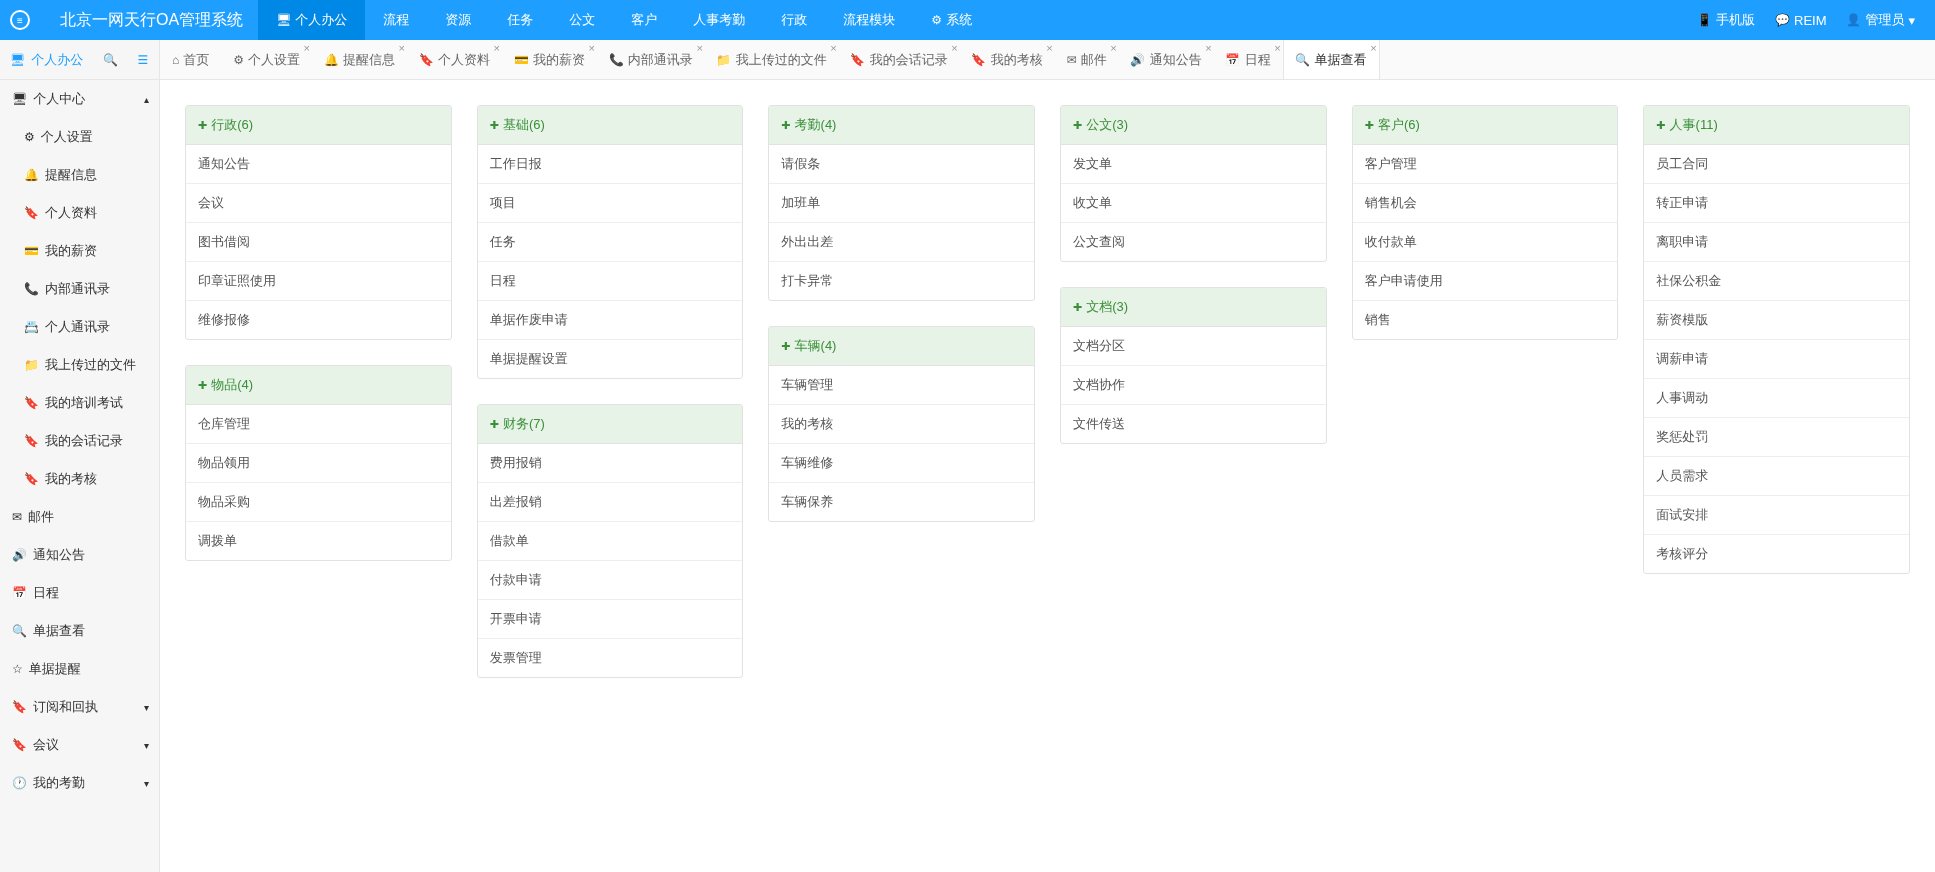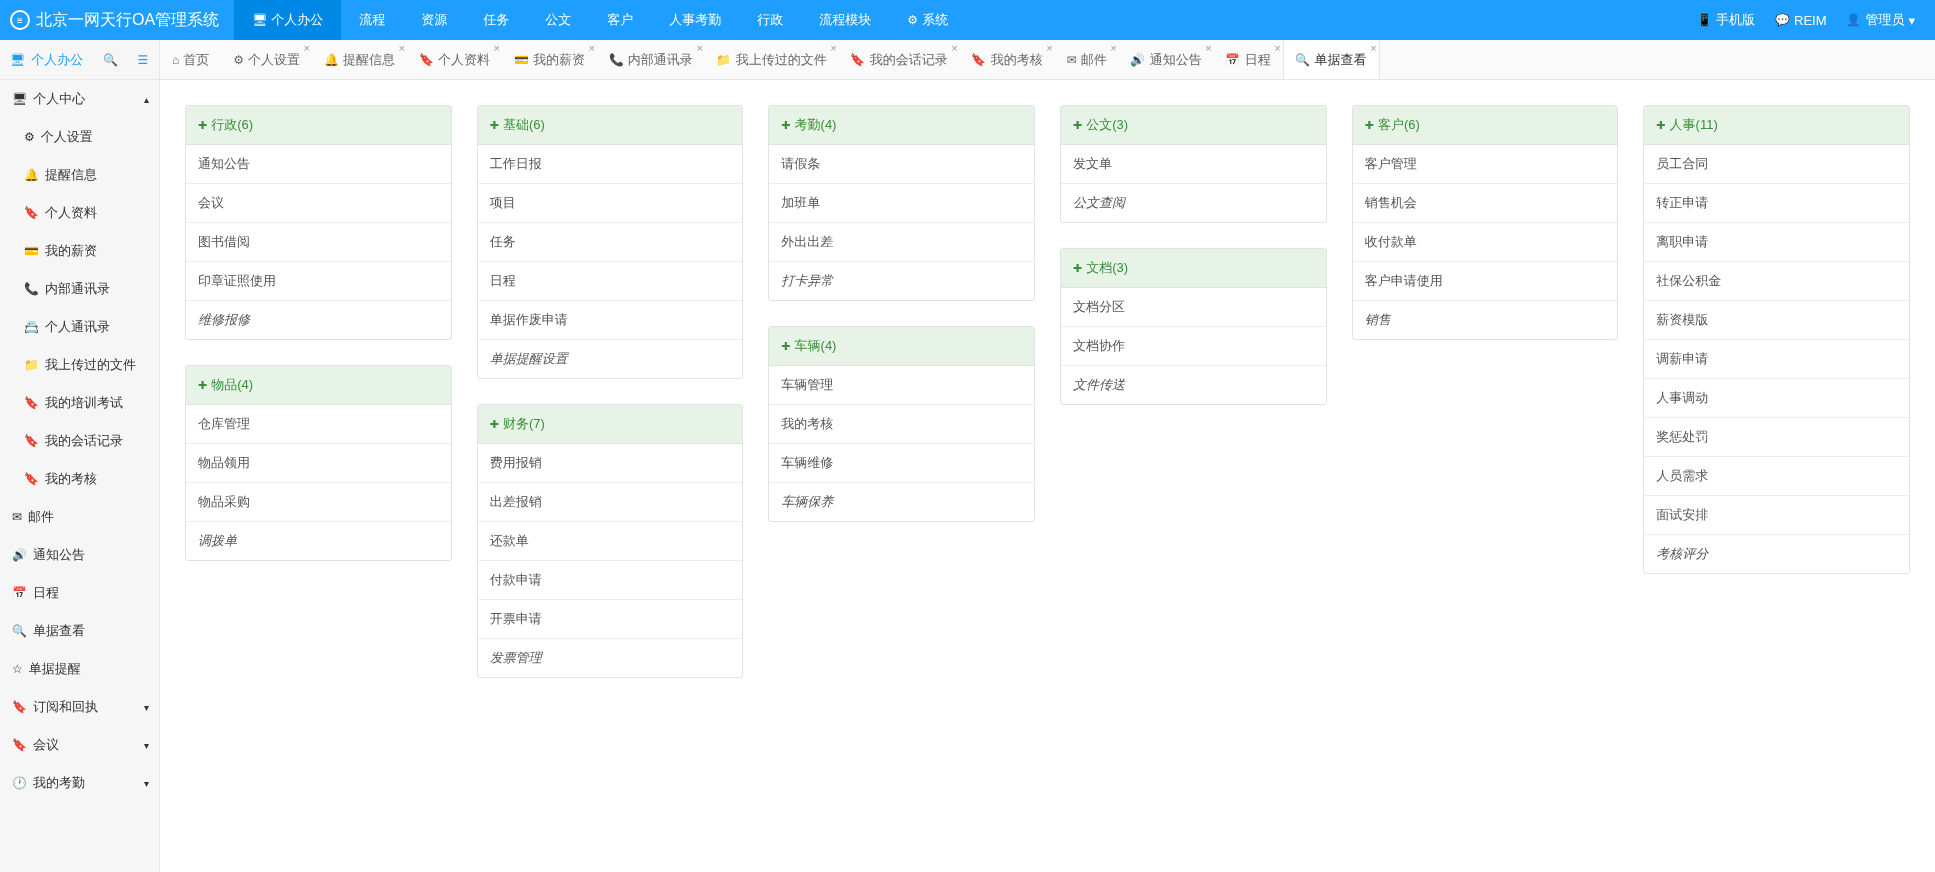--- a/index.html
+++ b/index.html
@@ -1,20 +1,20 @@
 <!DOCTYPE html>
 <html><head>
 <meta charset="utf-8">
 <style>
 * { margin: 0; padding: 0; box-sizing: border-box; }
 body { font-family: "Microsoft YaHei", Arial, sans-serif; font-size: 13px; color: #333; background: #fff; overflow: hidden; }
 .header { background: #1E9FFF; height: 40px; display: flex; align-items: center; color: #fff; padding: 0 10px; }
 .logo-area { display: flex; align-items: center; gap: 6px; padding-right: 15px; }
 .logo-icon { width: 20px; height: 20px; border: 2px solid #fff; border-radius: 50%; display: flex; align-items: center; justify-content: center; font-size: 10px; }
-.logo-text { font-size: 16px; font-weight: 500; }
+.logo-text { font-size: 16px; font-weight: 500; margin-left: 24px; }
 .nav { display: flex; height: 40px; }
 .nav-item { padding: 0 18px; display: flex; align-items: center; cursor: pointer; gap: 4px; }
 .nav-item.active { background: #0088E6; }
 .header-right { margin-left: auto; display: flex; gap: 20px; align-items: center; padding-right: 10px; }
 .header-right-item { display: flex; align-items: center; gap: 4px; cursor: pointer; }
 
 .main { display: flex; height: calc(100vh - 40px); }
 .sidebar { width: 160px; background: #f6f6f6; border-right: 1px solid #e6e6e6; overflow-y: auto; }
 .sidebar-top { display: flex; align-items: center; height: 40px; border-bottom: 1px solid #e6e6e6; }
 .sidebar-title { flex: 1; padding: 0 10px; color: #1E9FFF; display: flex; align-items: center; gap: 6px; }
@@ -29,21 +29,21 @@
 .tab { padding: 0 12px; height: 40px; display: flex; align-items: center; gap: 4px; cursor: pointer; position: relative; white-space: nowrap; color: #666; }
 .tab.active { background: #fff; border-right: 1px solid #e6e6e6; border-left: 1px solid #e6e6e6; color: #333; }
 .tab-close { position: absolute; top: 2px; right: 2px; font-size: 11px; color: #999; cursor: pointer; }
 
 .content-body { flex: 1; padding: 25px 25px; overflow: auto; background: #fff; }
 .columns { display: flex; gap: 25px; align-items: flex-start; }
 .column { flex: 1; display: flex; flex-direction: column; gap: 25px; }
 .card { border: 1px solid #e2e2e2; border-radius: 3px; overflow: hidden; }
 .card-header { background: #e6f3e6; color: #3a8f3a; padding: 10px 12px; font-weight: 500; display: flex; align-items: center; gap: 4px; border-bottom: 1px solid #e2e2e2; }
 .card-item { padding: 10px 12px; border-bottom: 1px solid #eee; cursor: pointer; color: #555; }
-.card-item:last-child { border-bottom: none; font-style: italic; }
+.card-item:last-child { border-bottom: none; }
 
 .icon { font-style: normal; font-size: 12px; }
 </style>
 </head>
 <body>
 
 <div class="header">
   <div class="logo-area">
     <span class="logo-icon">≡</span>
     <span class="logo-text">北京一网天行OA管理系统</span>
@@ -304,21 +304,21 @@
               <div class="card-item">单据作废申请</div>
               <div class="card-item">单据提醒设置</div>
             </div>
             <div class="card">
               <div class="card-header">
                 <span style="font-size: 11px;">✚</span>
                 <span>财务(7)</span>
               </div>
               <div class="card-item">费用报销</div>
               <div class="card-item">出差报销</div>
-              <div class="card-item">还款单</div>
+              <div class="card-item">借款单</div>
               <div class="card-item">付款申请</div>
               <div class="card-item">开票申请</div>
               <div class="card-item">发票管理</div>
             </div>
           </div>
           <div class="column">
             <div class="card">
               <div class="card-header">
                 <span style="font-size: 11px;">✚</span>
                 <span>考勤(4)</span>
@@ -339,20 +339,21 @@
               <div class="card-item">车辆保养</div>
             </div>
           </div>
           <div class="column">
             <div class="card">
               <div class="card-header">
                 <span style="font-size: 11px;">✚</span>
                 <span>公文(3)</span>
               </div>
               <div class="card-item">发文单</div>
+              <div class="card-item">收文单</div>
               <div class="card-item">公文查阅</div>
             </div>
             <div class="card">
               <div class="card-header">
                 <span style="font-size: 11px;">✚</span>
                 <span>文档(3)</span>
               </div>
               <div class="card-item">文档分区</div>
               <div class="card-item">文档协作</div>
               <div class="card-item">文件传送</div>

